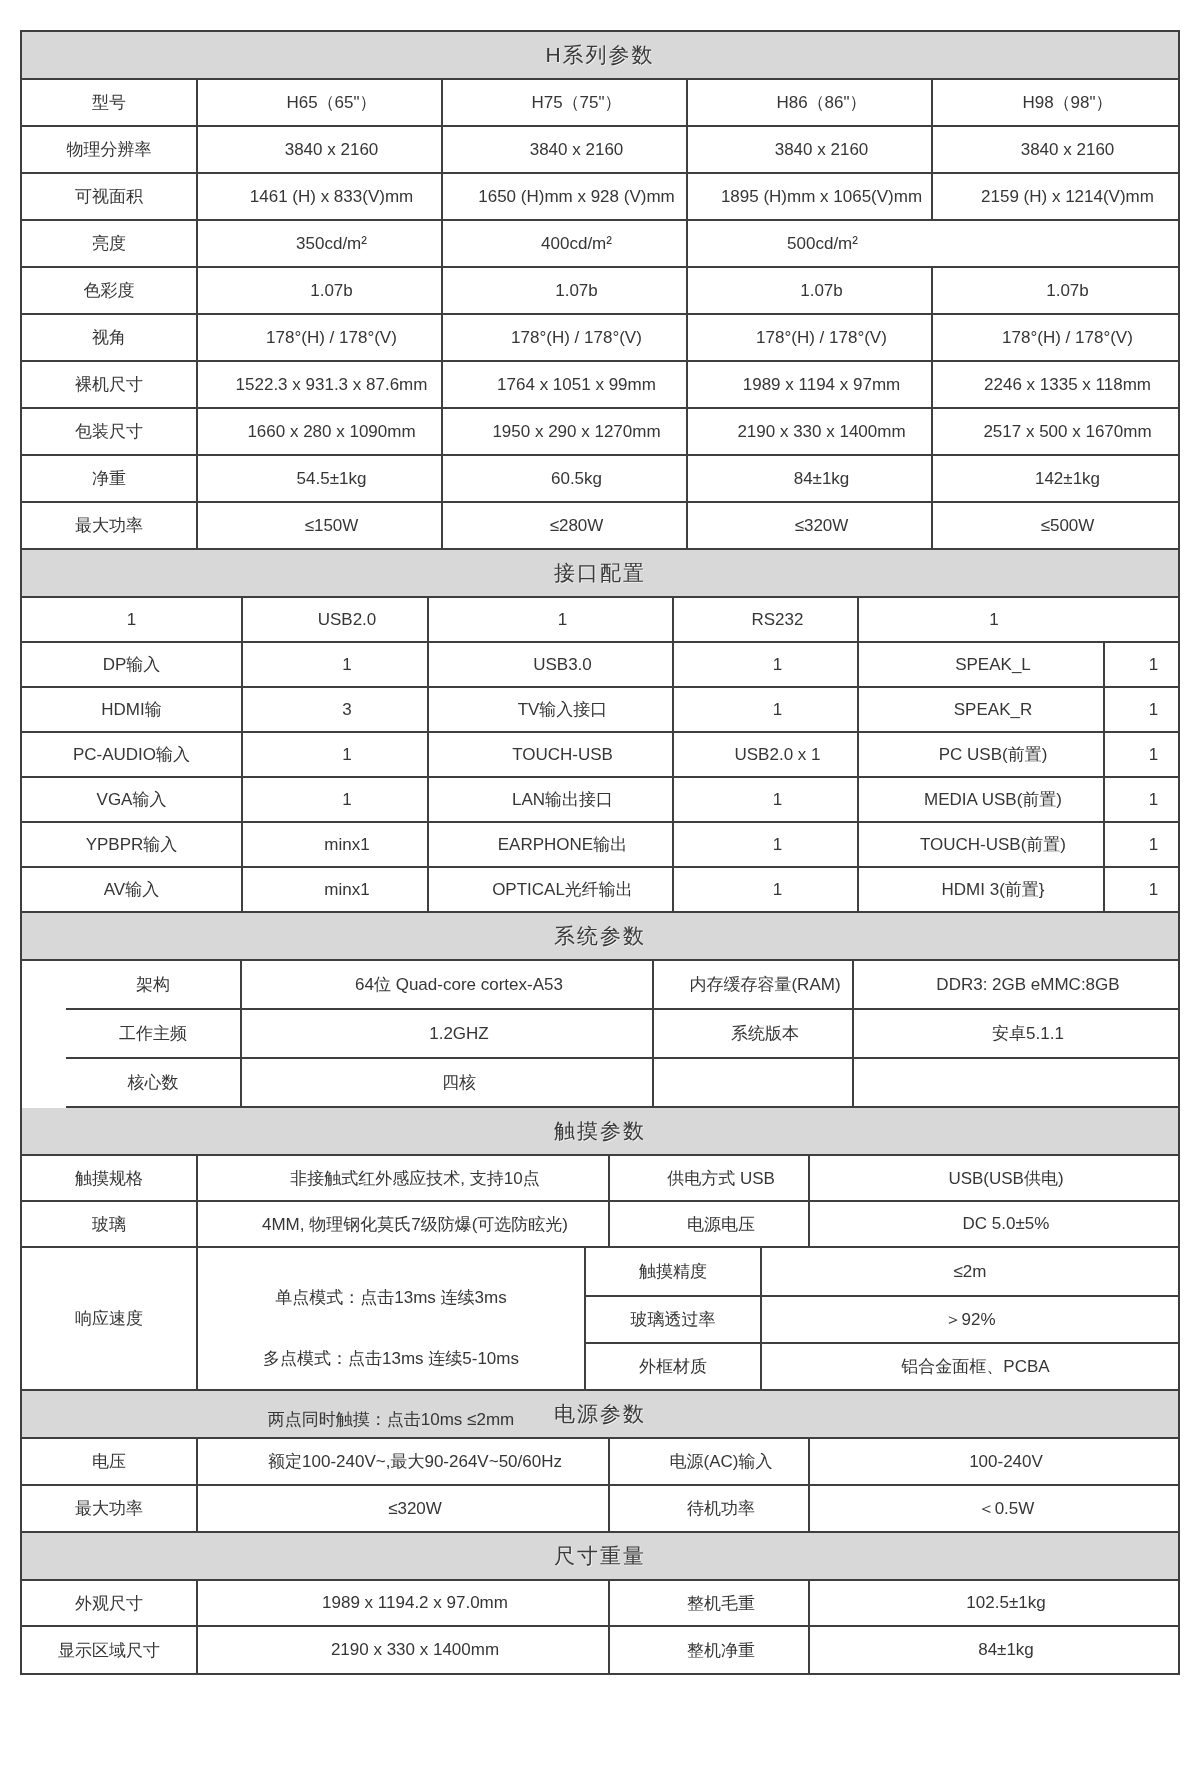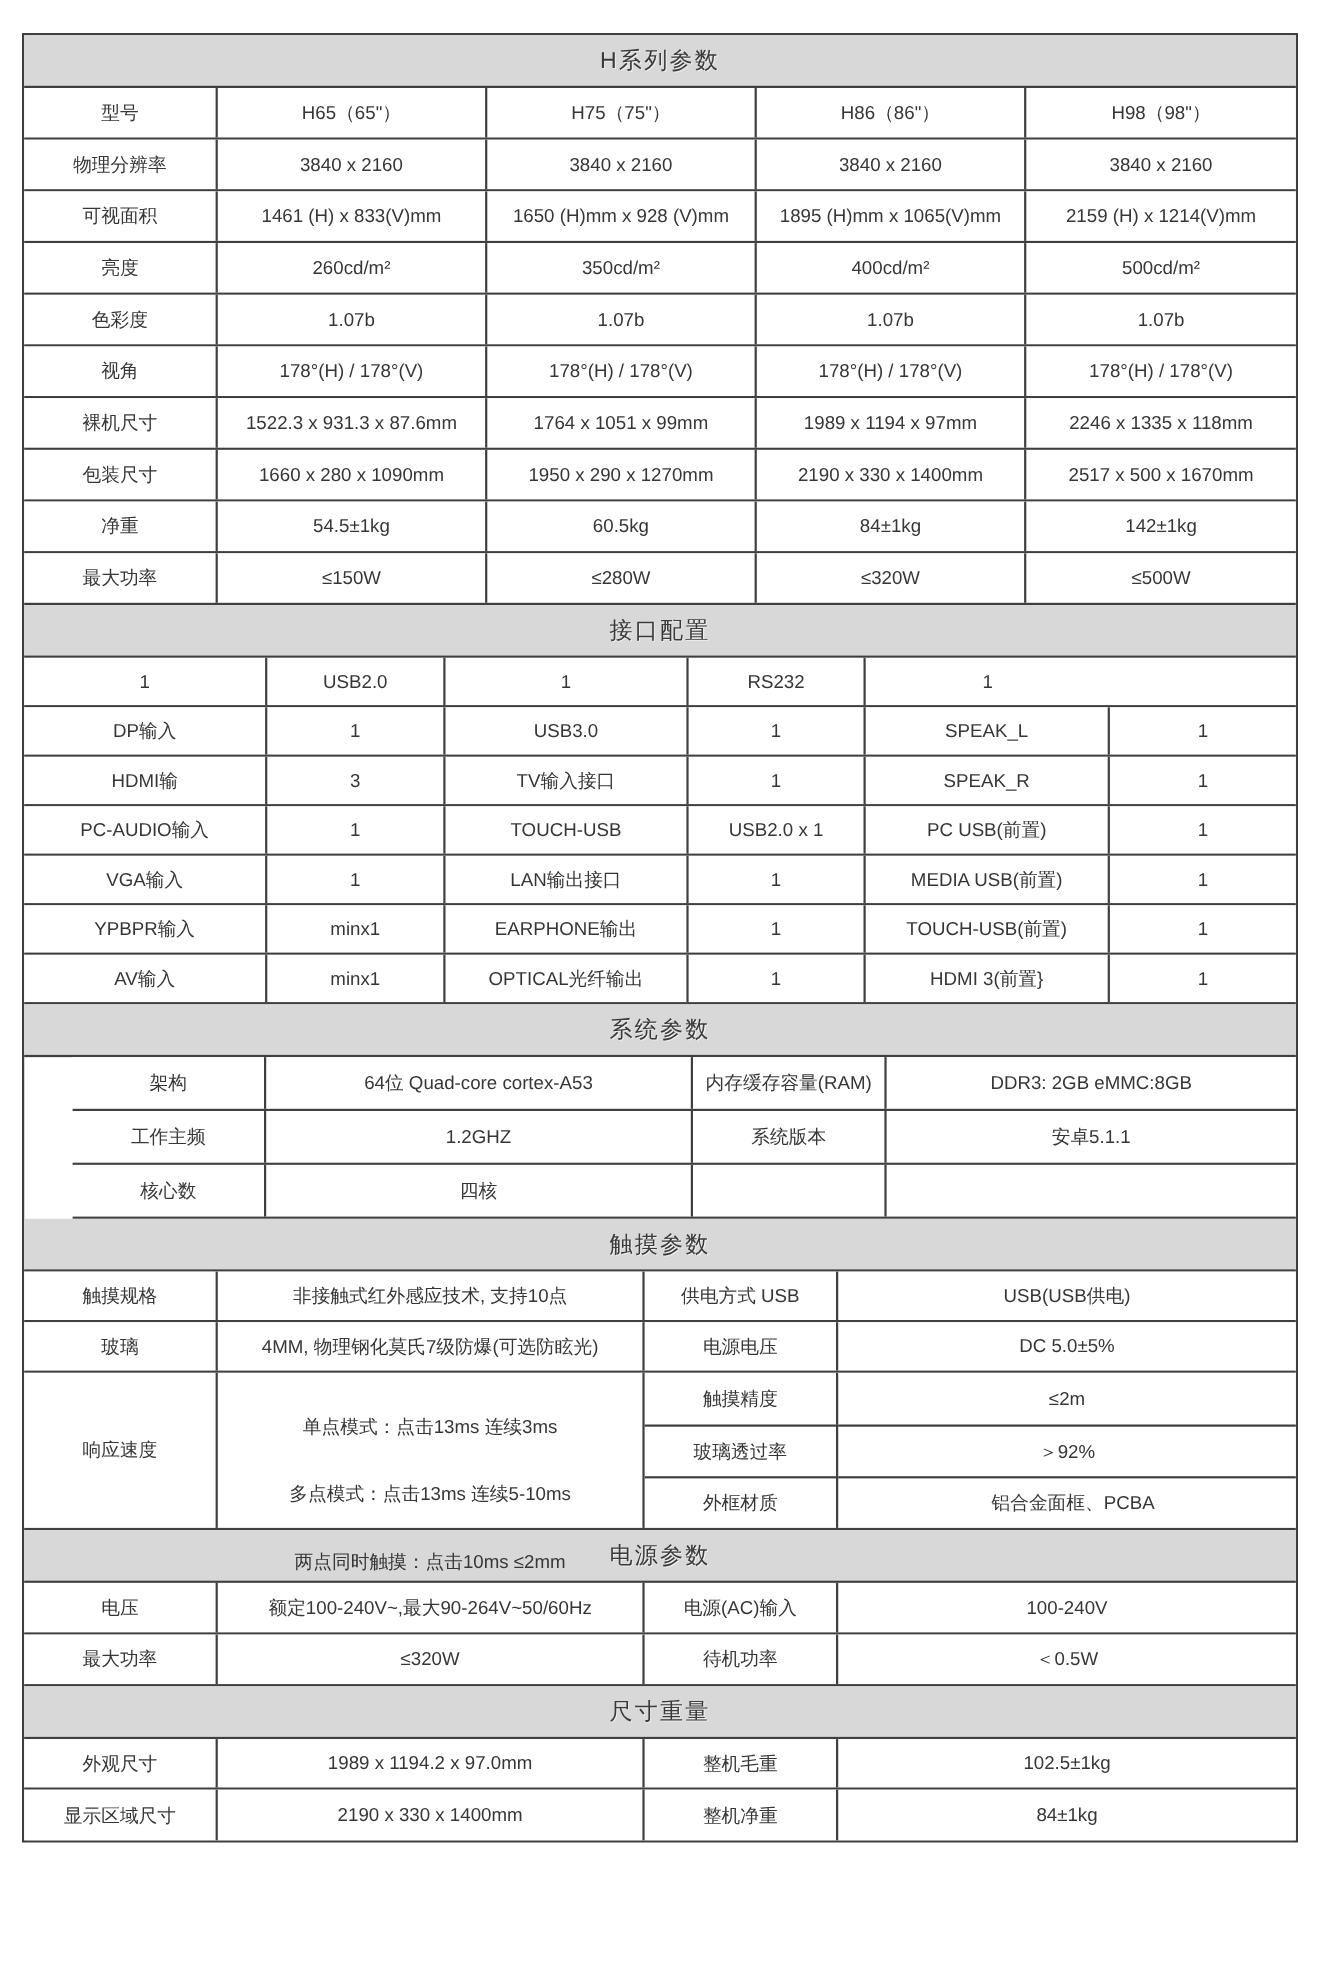--- a/index.html
+++ b/index.html
@@ -12,21 +12,21 @@
     position:absolute;left:20px;top:30px;width:1160px;
     border:2px solid #3f3f3f;background:#ffffff;box-sizing:border-box;
   }
   .band{
     height:48px;box-sizing:border-box;background:#d8d8d8;
     border-bottom:2px solid #3f3f3f;
     display:flex;align-items:center;justify-content:center;
     font-size:21px;color:#3a3a3a;letter-spacing:2px;
     text-shadow:1px 1px 0 #eeeeee;
   }
-  .row{display:grid;border-bottom:2px solid #3f3f3f;box-sizing:border-box;background:#fff;}
+  .row{display:grid;border-bottom:2px solid #3f3f3f;box-sizing:border-box;background:#fff;gap:24px;}
   .section:last-child .row:last-child,
   .section:last-child .compound{border-bottom:none;}
   .cell{
     display:flex;align-items:center;justify-content:center;text-align:center;
     font-size:17px;border-right:2px solid #3f3f3f;box-sizing:border-box;
     padding:0 6px;overflow:hidden;white-space:nowrap;color:#363636;
   }
   .cell:last-child{border-right:none;}
   .g5{grid-template-columns:176px 1fr 1fr 1fr 1fr;}
   .g6{grid-template-columns:221px 162px 221px 161px 222px 1fr;}
@@ -75,21 +75,20 @@
       </div>
       <div class="row g5">
         <div class="cell">可视面积</div>
         <div class="cell">1461 (H) x 833(V)mm</div>
         <div class="cell">1650 (H)mm x 928 (V)mm</div>
         <div class="cell">1895 (H)mm x 1065(V)mm</div>
         <div class="cell">2159 (H) x 1214(V)mm</div>
       </div>
       <div class="row g5">
         <div class="cell">亮度</div>
-        <div class="cell">260cd/m²</div>
         <div class="cell">350cd/m²</div>
         <div class="cell">400cd/m²</div>
         <div class="cell">500cd/m²</div>
       </div>
       <div class="row g5">
         <div class="cell">色彩度</div>
         <div class="cell">1.07b</div>
         <div class="cell">1.07b</div>
         <div class="cell">1.07b</div>
         <div class="cell">1.07b</div>

